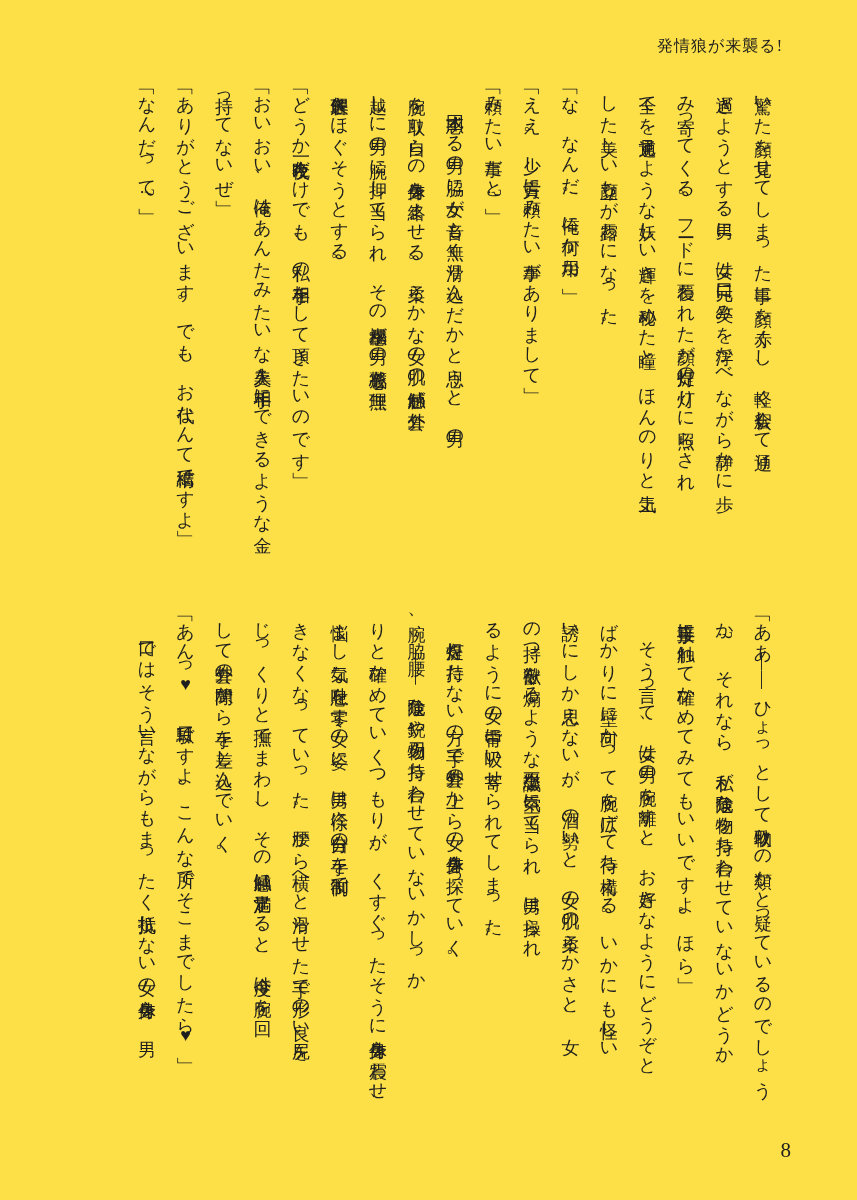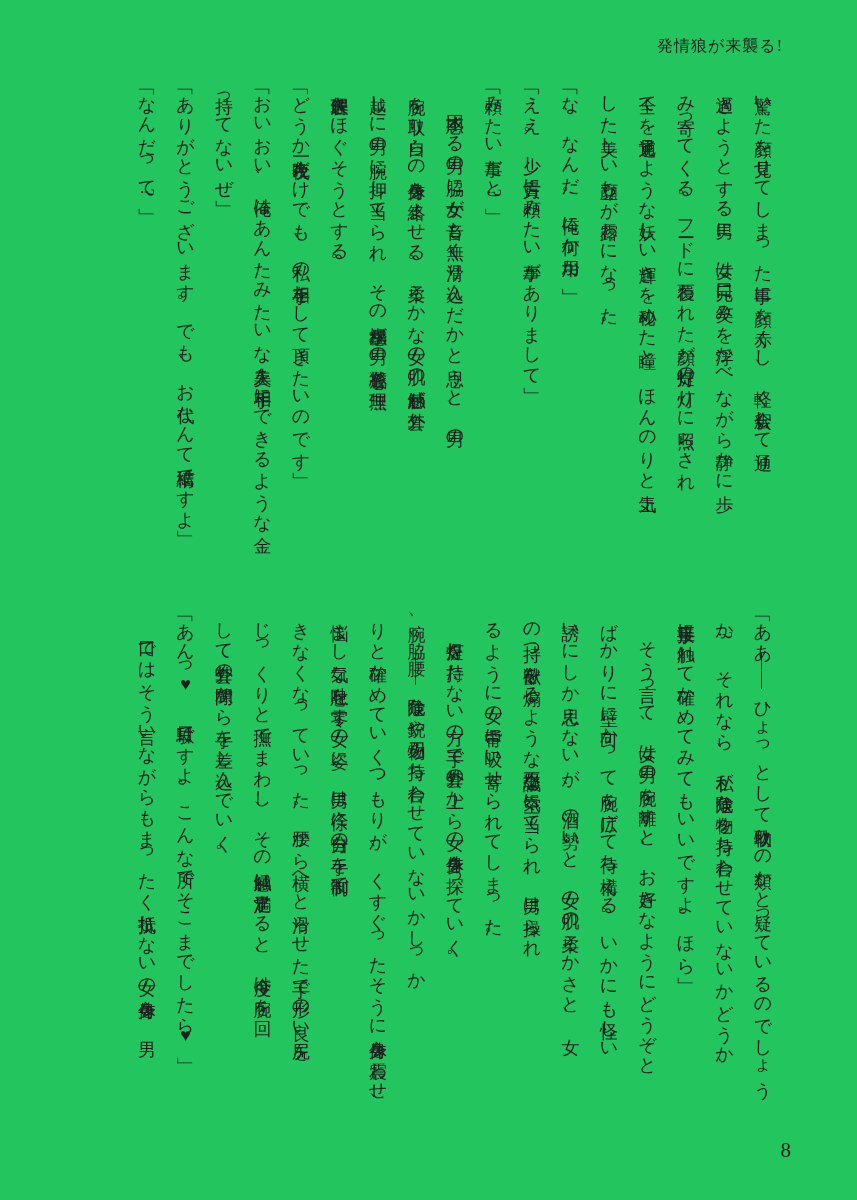--- a/index.html
+++ b/index.html
@@ -1,20 +1,20 @@
 <!DOCTYPE html>
 <html><head>
 <meta charset="utf-8">
 <style>
   html, body { margin: 0; padding: 0; }
   .page {
     position: relative;
     width: 857px;
     height: 1200px;
-    background: #22c55e;
+    background: #fde047;
     overflow: hidden;
     font-family: "Liberation Serif", "DejaVu Serif", serif;
     color: #1e1e1e;
   }
   .header-title {
     position: absolute;
     top: 36px;
     right: 74px;
     font-size: 16px;
     letter-spacing: 1px;

